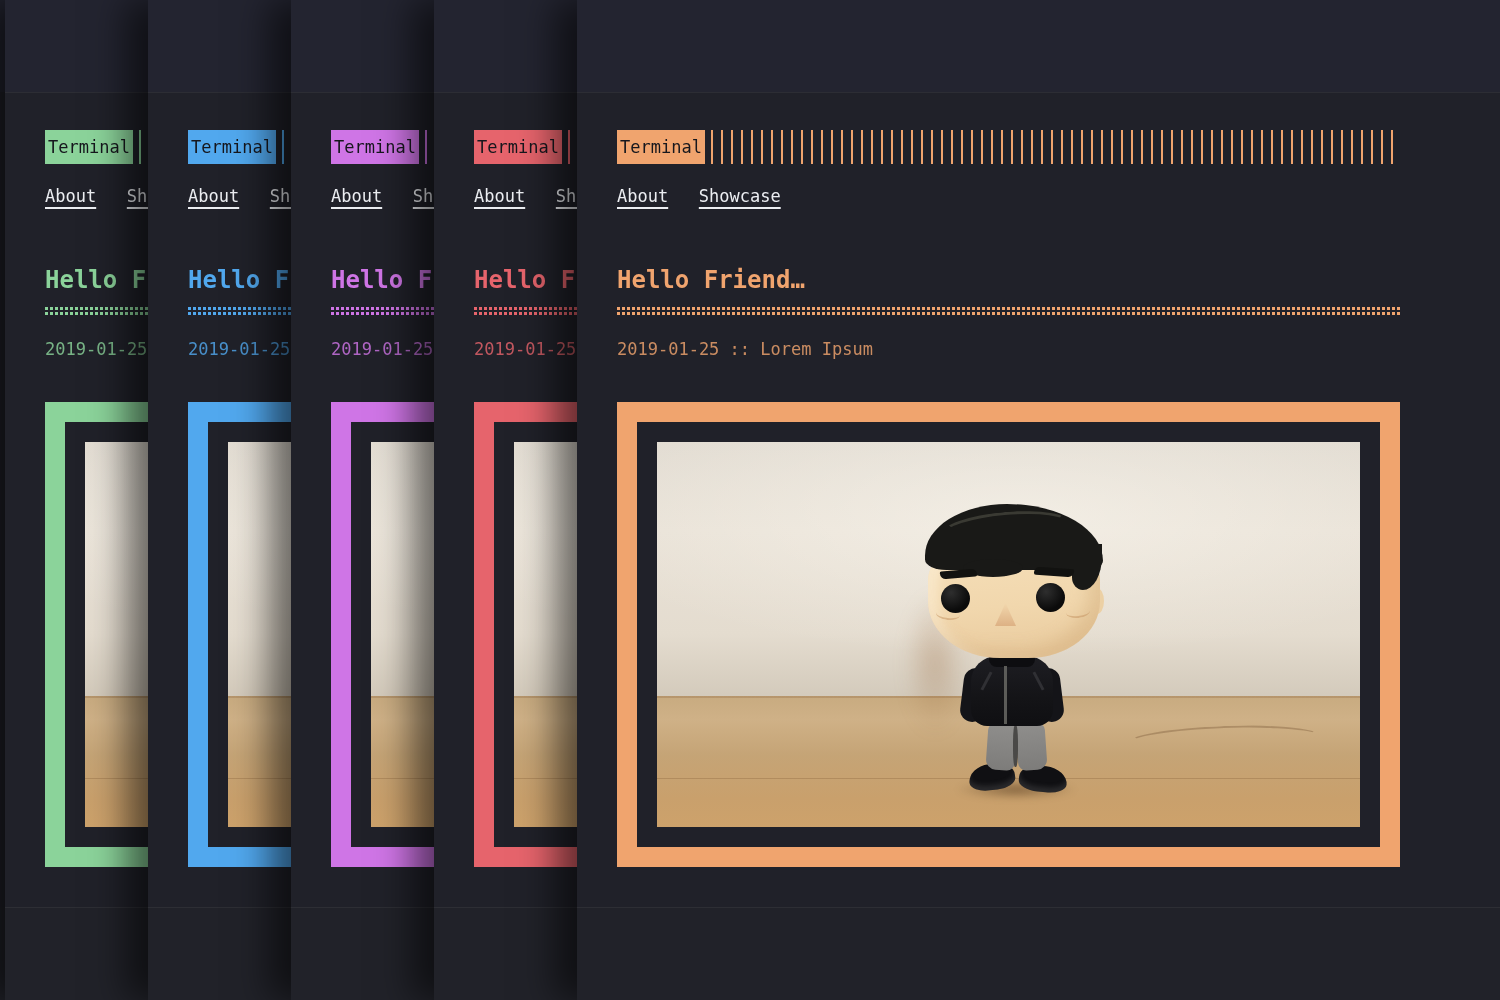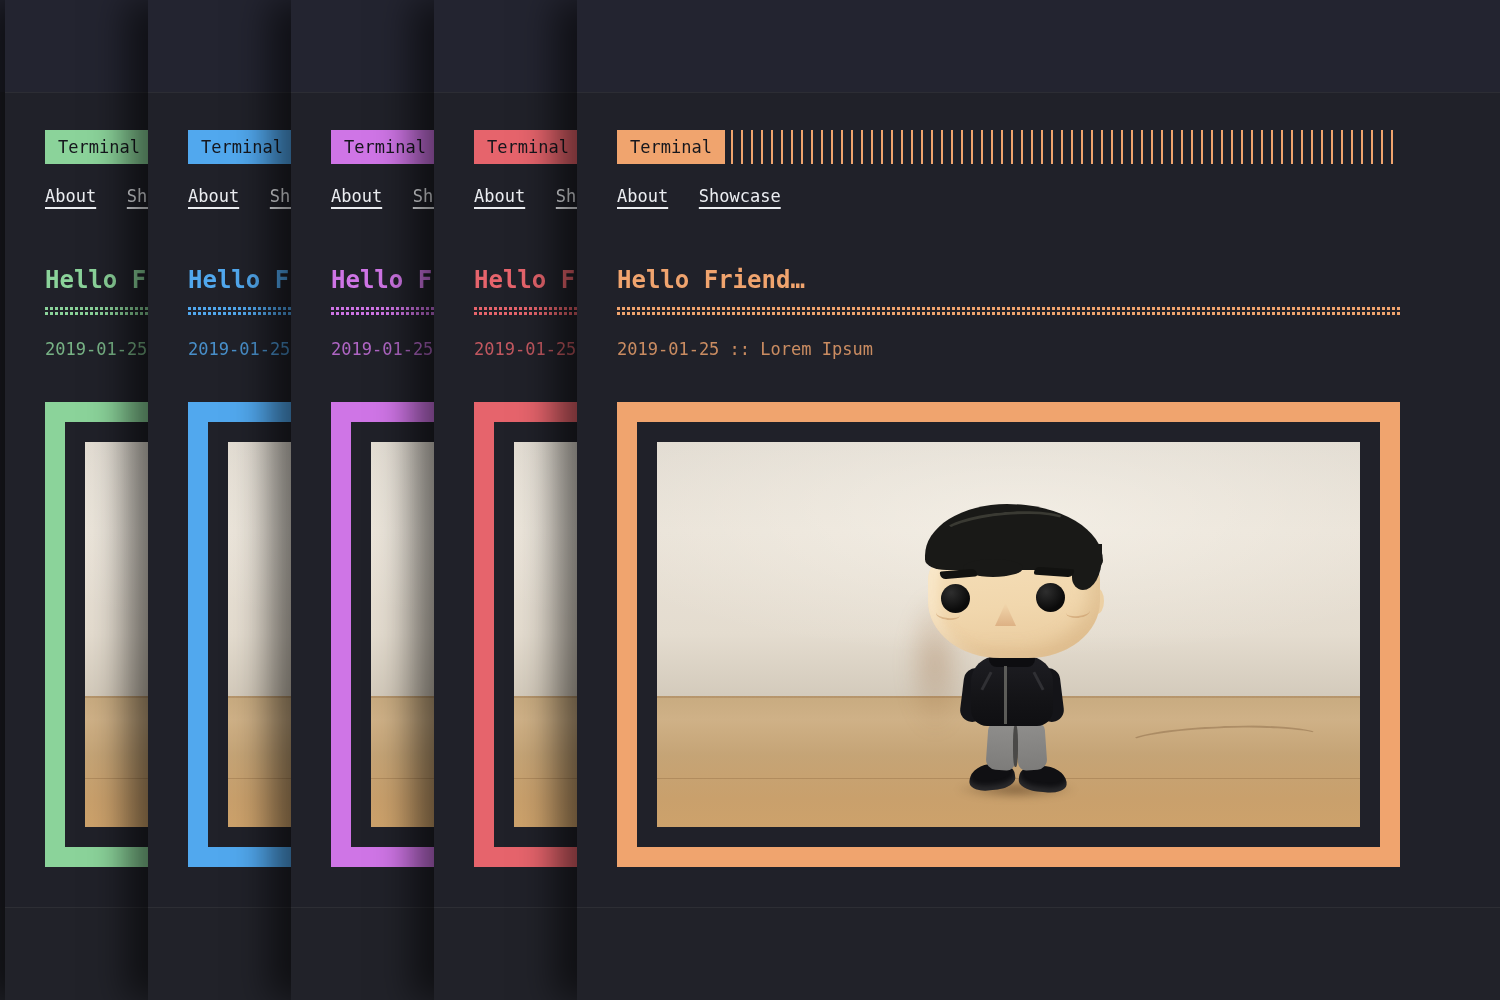--- a/index.html
+++ b/index.html
@@ -19,21 +19,21 @@
     background:rgba(255,255,255,.055);
   }
   .panel::before { top:92px; }
   .panel::after  { top:907px; }
   .content { position:absolute; top:92px; left:0; right:0; height:815px; }
 
   
   .logo-row { position:absolute; top:38px; left:40px; right:100px; height:34px; display:flex; align-items:stretch; }
   .logo {
     flex:none; background:var(--accent); color:#16171d;
-    font-size:17px; line-height:34px; padding:0 13px; white-space:nowrap;
+    font-size:17px; line-height:34px; padding:0 3px; white-space:nowrap;
   }
   .logo-bars {
     flex:1; margin-left:6px; height:34px;
     background:repeating-linear-gradient(90deg, var(--accent) 0 2px, transparent 2px 10px);
   }
   .menu { position:absolute; top:94px; left:40px; white-space:nowrap; }
   .menu-link {
     color:#eceef2; font-size:17px; text-decoration:underline;
     text-underline-offset:5px; text-decoration-thickness:1.5px; margin-right:21px;
   }

